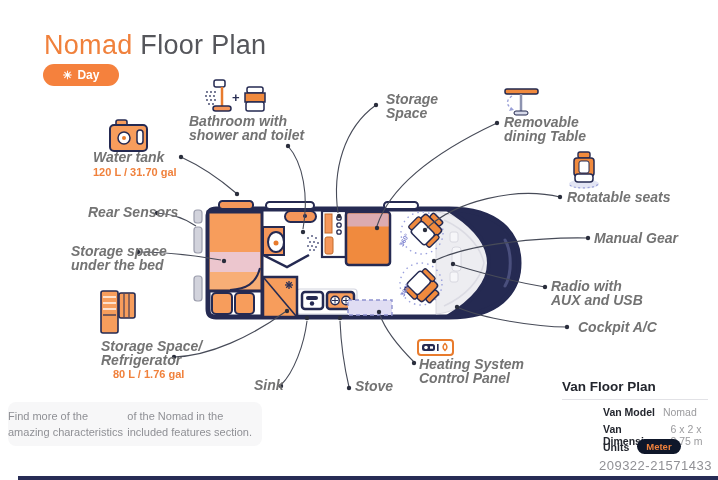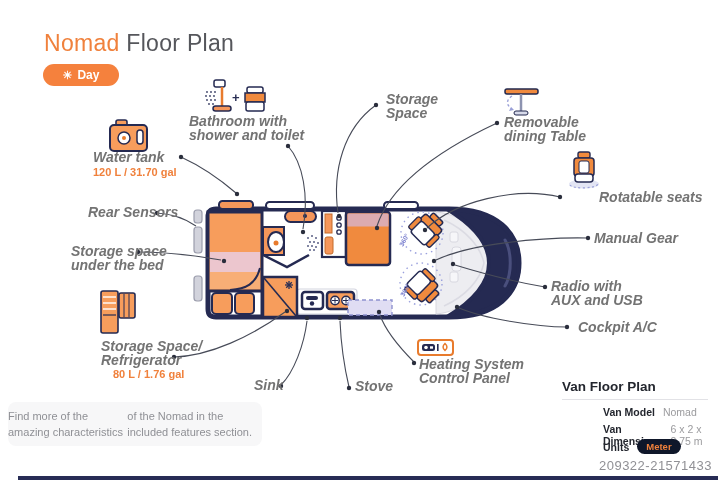--- a/index.html
+++ b/index.html
@@ -1,21 +1,21 @@
 <!DOCTYPE html>
 <html><head>
 <meta charset="utf-8">
 <style>
   html,body{margin:0;padding:0;background:#fff;}
   #stage{position:relative;width:718px;height:480px;background:#ffffff;overflow:hidden;
          font-family:"Liberation Sans",sans-serif;}
   svg{position:absolute;left:0;top:0;}
   .abs{position:absolute;}
   
-  .title{left:44px;top:30px;font-size:23px;letter-spacing:.3px;font-weight:500;}
+  .title{left:44px;top:30px;font-size:27px;letter-spacing:.3px;font-weight:500;}
   .title .brand{color:#F0813C;}
   .title .rest{color:#55565B;}
   .daypill{left:43px;top:64px;width:76px;height:22px;background:#F5813D;border-radius:12px;
            display:flex;align-items:center;justify-content:center;gap:5px;color:#fff;
            font-size:12px;font-weight:bold;}
   .sun{font-size:11px;line-height:11px;}
   
   .lbl{position:absolute;font-size:14px;font-weight:bold;color:#737373;line-height:13.5px;white-space:nowrap;font-style:italic;}
   .sub{position:absolute;font-size:11px;font-weight:bold;color:#F0813C;white-space:nowrap;}
   .plus{position:absolute;font-size:13px;font-weight:bold;color:#2a2f55;}
@@ -323,21 +323,21 @@
   <div class="lbl" style="left:386px;top:93px;">
     <div>Storage</div>
       <div>Space</div>
   </div>
 
   <div class="lbl" style="left:504px;top:116px;">
     <div>Removable</div>
       <div>dining Table</div>
   </div>
 
-  <div class="lbl" style="left:567px;top:191px;margin-left:32px;">Rotatable seats</div>
+  <div class="lbl" style="left:567px;top:191px;">Rotatable seats</div>
 
   <div class="lbl" style="left:594px;top:232px;">Manual Gear</div>
 
   <div class="lbl" style="left:551px;top:280px;">
     <div>Radio with</div>
       <div>AUX and USB</div>
   </div>
 
   <div class="lbl" style="left:578px;top:321px;">Cockpit A/C</div>
 

